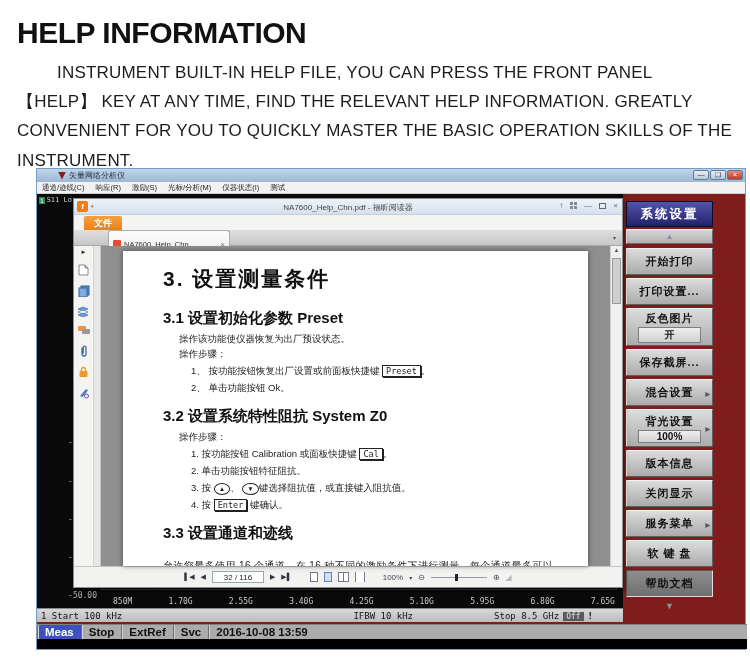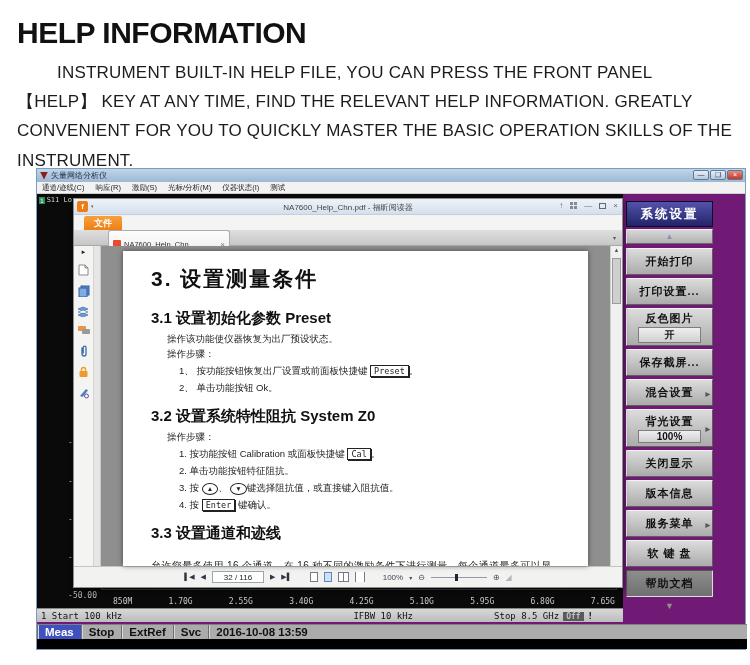--- a/index.html
+++ b/index.html
@@ -4,28 +4,28 @@
 <style>
   html,body{margin:0;padding:0;background:#fff;}
   .canvas{position:relative;width:750px;height:665px;overflow:hidden;background:#fff;
           font-family:"Liberation Sans",sans-serif;}
   
   .hdr{position:absolute;left:17px;top:16px;width:716px;}
   .hdr h1{margin:0 0 8px 0;font-size:30px;font-weight:bold;color:#111;letter-spacing:-0.5px;}
   .hdr p{margin:0;font-size:17px;line-height:1.72;color:#1c1c1c;text-indent:40px;letter-spacing:0.2px;}
   
   .inst{position:absolute;left:36px;top:168px;width:710px;height:482px;background:#000;border:1px solid #7a9cc0;box-sizing:border-box;}
-  .titlebar{position:relative;height:13px;background:linear-gradient(180deg,#bfd5ea,#9db8d4);display:flex;align-items:center;padding-left:3px;box-sizing:border-box;}
+  .titlebar{position:relative;height:13px;background:linear-gradient(180deg,#bfd5ea,#9db8d4);display:flex;align-items:center;padding-left:21px;box-sizing:border-box;}
   .titlebar .logo{width:8px;height:8px;background:#8c1d18;margin-right:3px;clip-path:polygon(0 0,100% 0,50% 100%);}
   .titlebar .ttl{font-size:8px;color:#1a2a3a;}
   .winbtns{position:absolute;right:2px;top:1px;display:flex;gap:1px;}
   .winbtns span{width:16px;height:10px;border:1px solid #5a7a9a;border-radius:2px;background:linear-gradient(#e8eef6,#b8c8da);font-size:7px;line-height:8px;text-align:center;color:#334;box-sizing:border-box;}
   .winbtns .close{background:linear-gradient(#e88a7a,#c0392b);color:#fff;}
   .menubar{height:12px;background:#f2f2f2;border-bottom:1px solid #cfcfcf;display:flex;align-items:center;gap:11px;padding-left:5px;font-size:7.5px;color:#222;box-sizing:border-box;}
-  .bodyarea{position:relative;height:455px;background:#701a75;}
+  .bodyarea{position:relative;height:455px;background:#7f1d1d;}
   
   .graph{position:absolute;left:0;top:0;width:586px;height:414px;background:#0a0a0a;overflow:hidden;}
   .graticule{position:absolute;left:64px;top:8px;right:6px;bottom:18px;border:1px solid #3c3c3c;
      background:
        repeating-linear-gradient(90deg,#222 0,#222 1px,transparent 1px,transparent 51px),
        repeating-linear-gradient(180deg,#222 0,#222 1px,transparent 1px,transparent 38px);}
   .trhdr{position:absolute;left:2px;top:2px;width:36px;display:flex;gap:2px;align-items:center;overflow:hidden;font-family:"DejaVu Sans Mono",monospace;font-size:7px;white-space:nowrap;}
   .trhdr .b{background:#2e8b57;color:#fff;padding:0 1px;font-size:6px;}
   .trhdr .t{color:#cfd8cf;}
   .ylab{position:absolute;left:0;width:60px;text-align:right;font-family:"DejaVu Sans Mono",monospace;font-size:8px;color:#b8b8b8;}
@@ -79,21 +79,21 @@
   .tab{position:absolute;left:34px;top:0;height:28px;width:122px;background:linear-gradient(#fdfdfd,#e9e9e9);border:1px solid #adadad;border-bottom:none;border-radius:3px 3px 0 0;display:flex;align-items:center;gap:3px;padding:0 4px;box-sizing:border-box;}
   .tab .pdficon{width:8px;height:9px;background:#e9492e;border-radius:1px;color:#fff;font-size:6px;line-height:9px;text-align:center;}
   .tab .tl{font-size:7.5px;color:#333;white-space:nowrap;overflow:hidden;flex:1;}
   .tab .tc{font-size:8px;color:#777;}
   .tabcaret{position:absolute;right:6px;top:4px;font-size:6px;color:#555;}
   .pdf-content{flex:1;display:flex;min-height:0;}
   .iconbar{width:20px;flex:none;background:#f4f4f2;border-right:1px solid #d4d4d2;display:flex;flex-direction:column;align-items:center;gap:9px;padding-top:3px;box-sizing:border-box;}
   .iconbar .exp{font-size:6px;color:#222;align-self:center;}
   .splitter{width:6px;flex:none;background:#e6e6e4;border-right:1px solid #c8c8c6;}
   .docarea{flex:1;position:relative;background:#8f8f8f;min-width:0;}
-  .pagepaper{position:absolute;left:22px;right:22px;top:5px;bottom:0;background:#fff;box-shadow:0 0 5px rgba(0,0,0,.5);overflow:hidden;padding:10px 34px 0 28px;box-sizing:border-box;}
+  .pagepaper{position:absolute;left:22px;right:22px;top:5px;bottom:0;background:#fff;box-shadow:0 0 5px rgba(0,0,0,.5);overflow:hidden;padding:10px 34px 0 40px;box-sizing:border-box;}
   .scrollbar{width:11px;flex:none;background:#f0f0ee;border-left:1px solid #cfcfcd;position:relative;}
   .scrollbar .su{position:absolute;top:1px;left:0;right:0;text-align:center;font-size:6px;color:#556;}
   .scrollbar .thumb{position:absolute;left:1px;right:1px;top:12px;height:46px;background:#cfcfcd;border:1px solid #9a9a98;box-sizing:border-box;}
   .pdf-bottom{height:20px;flex:none;background:#f2f2f0;border-top:1px solid #c4c4c2;display:flex;align-items:center;justify-content:center;gap:6px;font-size:8px;color:#445;}
   .pdf-bottom .navg{font-size:7px;color:#334;}
   .pageinput{width:52px;height:12px;border:1px solid #9aa;font-size:8px;text-align:center;color:#222;font-family:"Liberation Sans",sans-serif;box-sizing:border-box;}
   .lay{width:8px;height:10px;border:1px solid #778;box-sizing:border-box;background:#fff;}
   .lay.two{width:11px;background:linear-gradient(90deg,#fff 45%,#778 45%,#778 55%,#fff 55%);}
   .lay.sel{background:#cfe0f5;border-color:#5b86c5;}
   .lay.fit{height:10px;width:10px;border-top:none;border-bottom:none;}
@@ -219,24 +219,24 @@
           <div class="skbtn">
             <span>混合设置</span>
             <span class="arr">▶</span>
           </div>
           <div class="skbtn tall">
             <span>背光设置</span>
             <span class="val">100%</span>
             <span class="arr">▶</span>
           </div>
           <div class="skbtn">
+              <span>版本信息</span>
+            </div>
+          <div class="skbtn">
               <span>关闭显示</span>
-            </div>
-          <div class="skbtn">
-              <span>版本信息</span>
             </div>
           <div class="skbtn">
             <span>服务菜单</span>
             <span class="arr">▶</span>
           </div>
           <div class="skbtn">
               <span>软 键 盘</span>
             </div>
           <div class="skbtn active">
               <span>帮助文档</span>

